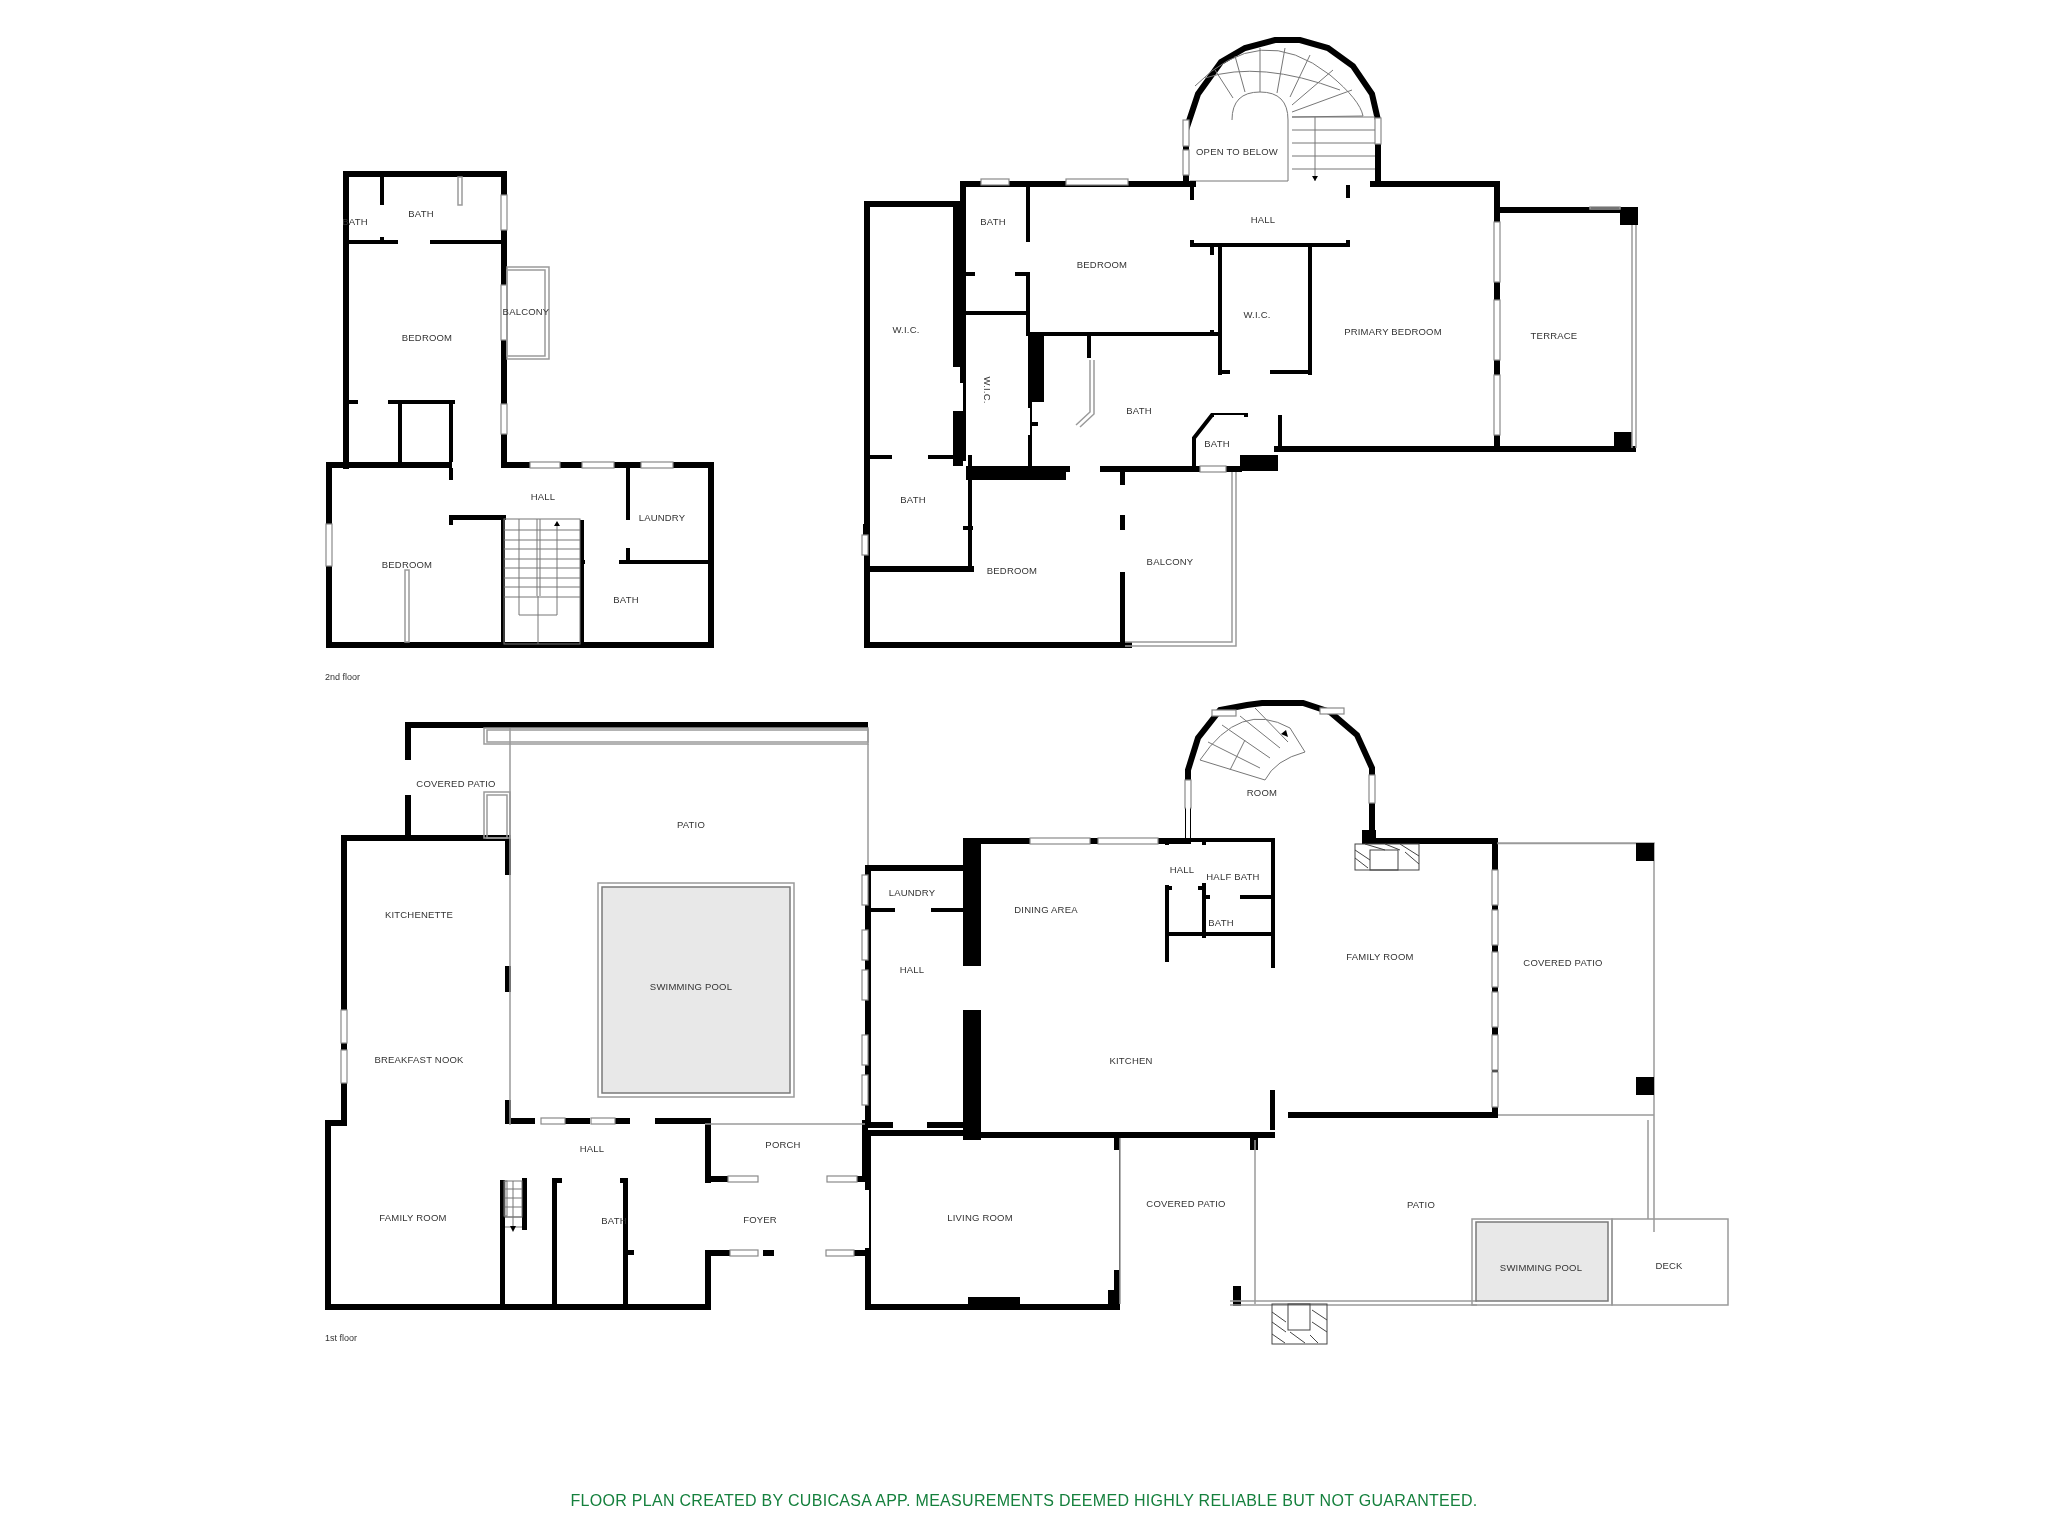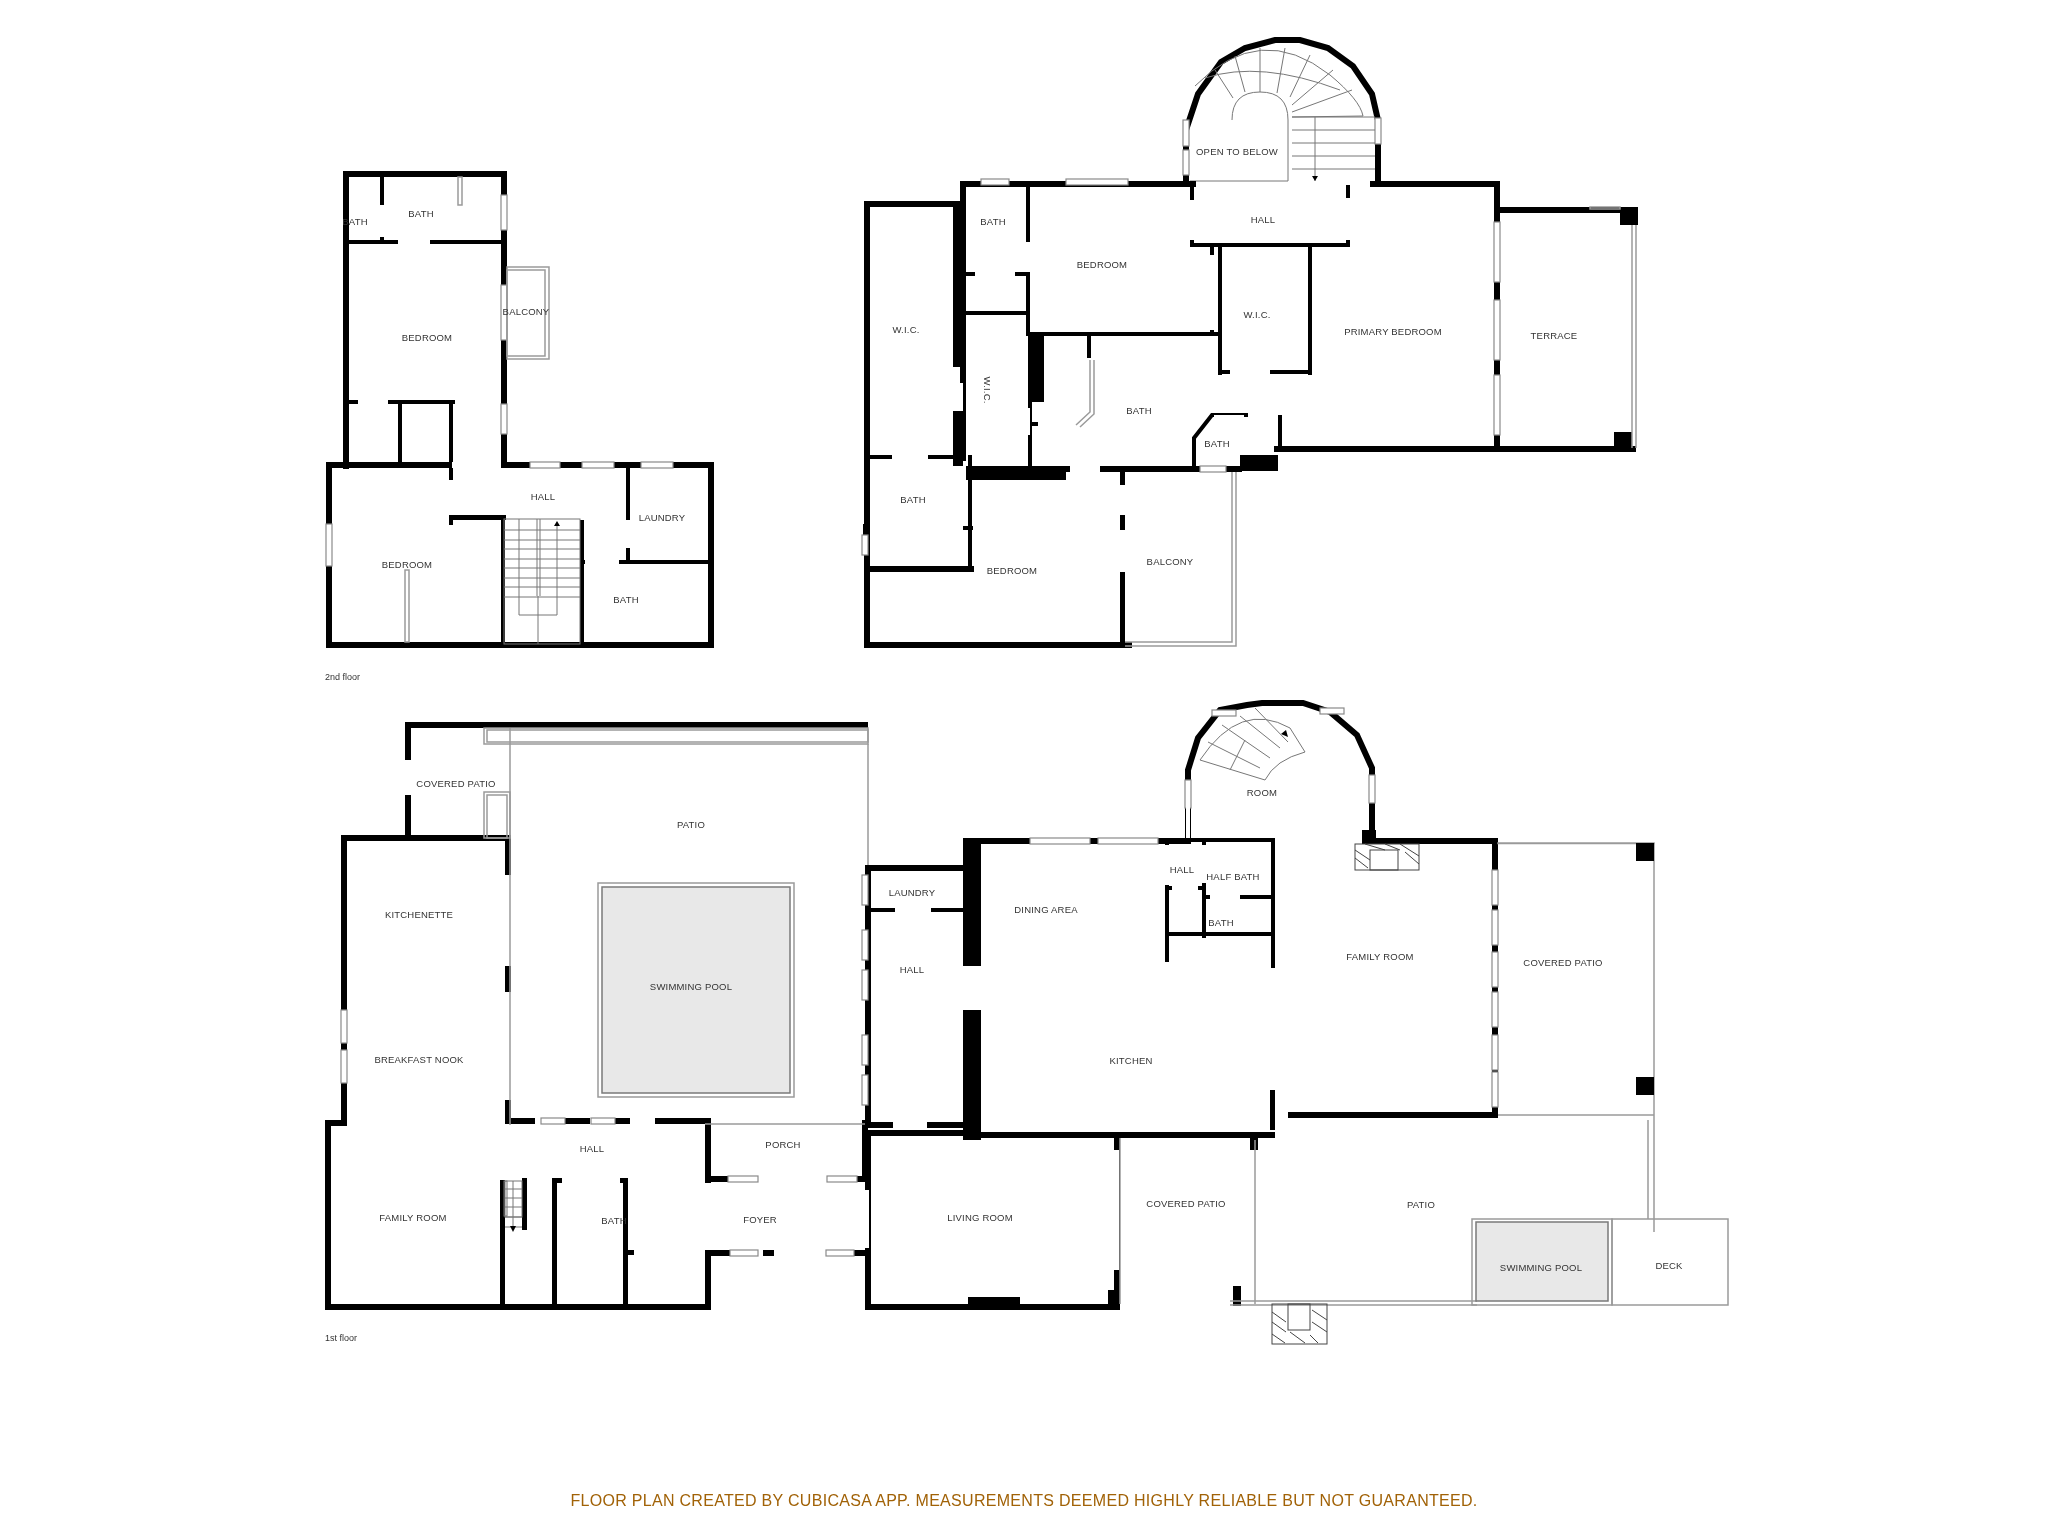--- a/index.html
+++ b/index.html
@@ -9,21 +9,21 @@
   .ln{stroke:#000;fill:none;}
   .thin{stroke:#9a9a9a;fill:none;stroke-width:1.5;}
   .win{fill:#fff;stroke:#8a8a8a;stroke-width:1.2;}
   .door{fill:#fff;stroke:none;}
   .pool{fill:#e8e8e8;stroke:#7a7a7a;stroke-width:1.5;}
   .pooltrim{fill:none;stroke:#9a9a9a;stroke-width:1.5;}
   .stair{stroke:#777;stroke-width:1;fill:none;}
   .hatch{stroke:#444;stroke-width:1;fill:none;}
   .lbl{font-family:"Liberation Sans","DejaVu Sans",sans-serif;font-size:9.5px;fill:#333;text-anchor:middle;dominant-baseline:middle;letter-spacing:0.2px;}
   .flabel{font-family:"Liberation Sans","DejaVu Sans",sans-serif;font-size:9px;fill:#333;}
-  .footer{position:absolute;left:0;width:2048px;top:1492px;text-align:center;font-size:16px;color:#a16207;letter-spacing:0.3px;font-family:"Liberation Sans","DejaVu Sans",sans-serif;}
+  .footer{position:absolute;left:0;width:2048px;top:1492px;text-align:center;font-size:16px;color:#15803d;letter-spacing:0.3px;font-family:"Liberation Sans","DejaVu Sans",sans-serif;}
 </style>
 </head>
 <body>
 
 <svg width="2048" height="1536" viewBox="0 0 2048 1536">
 
   <g>
 
     <rect class="w" x="343" y="171" width="164" height="6"></rect>
     <rect class="w" x="343" y="171" width="6" height="298"></rect>

